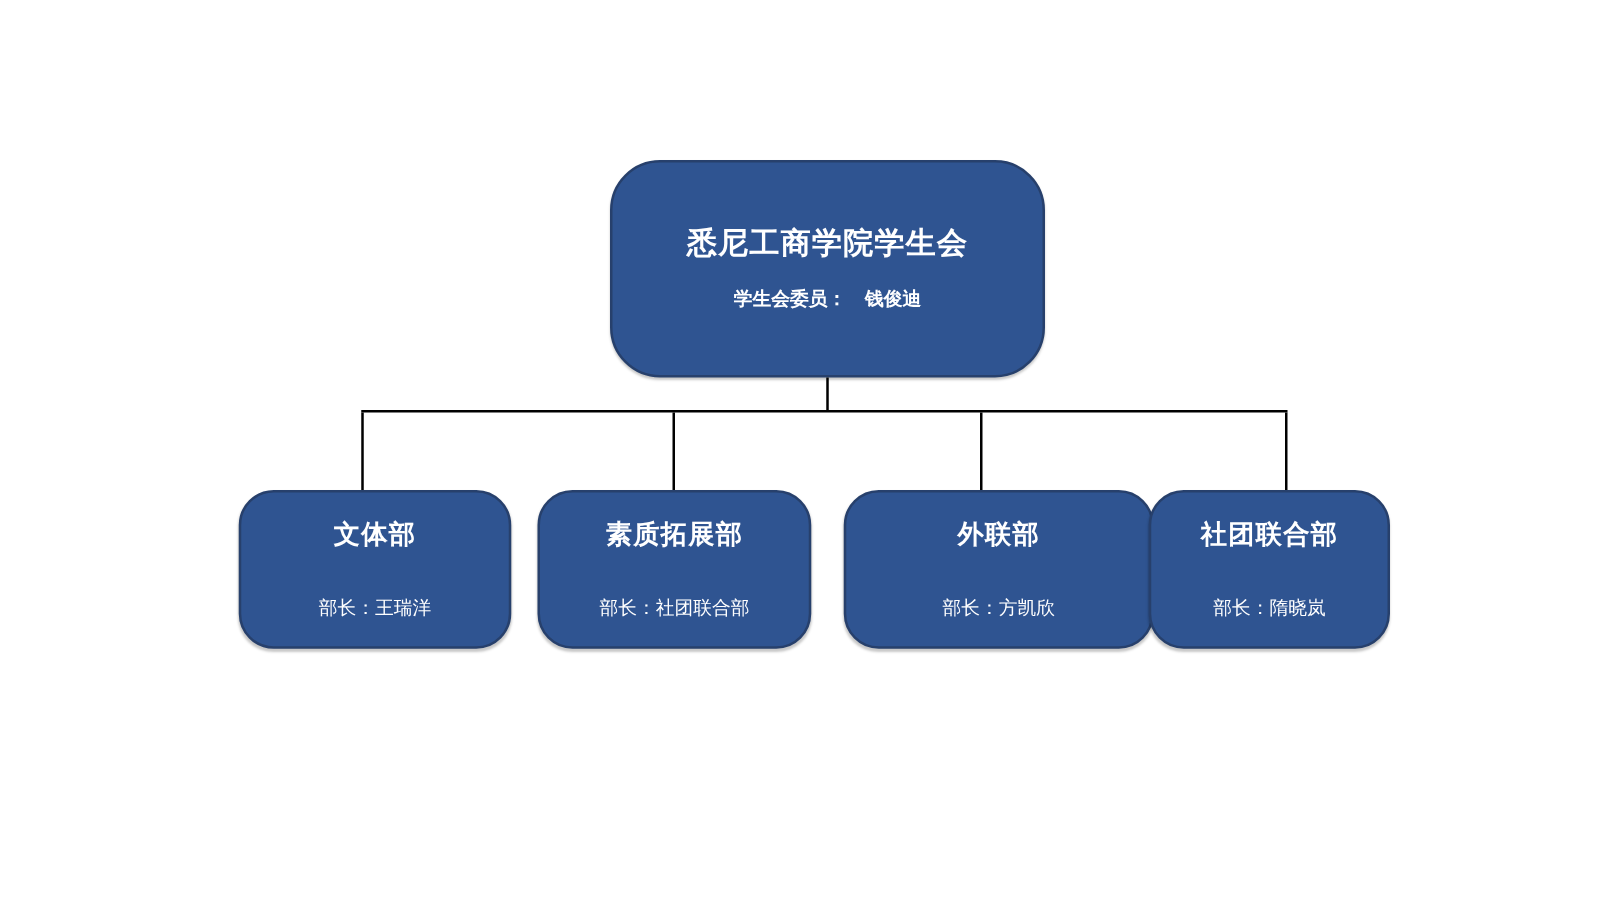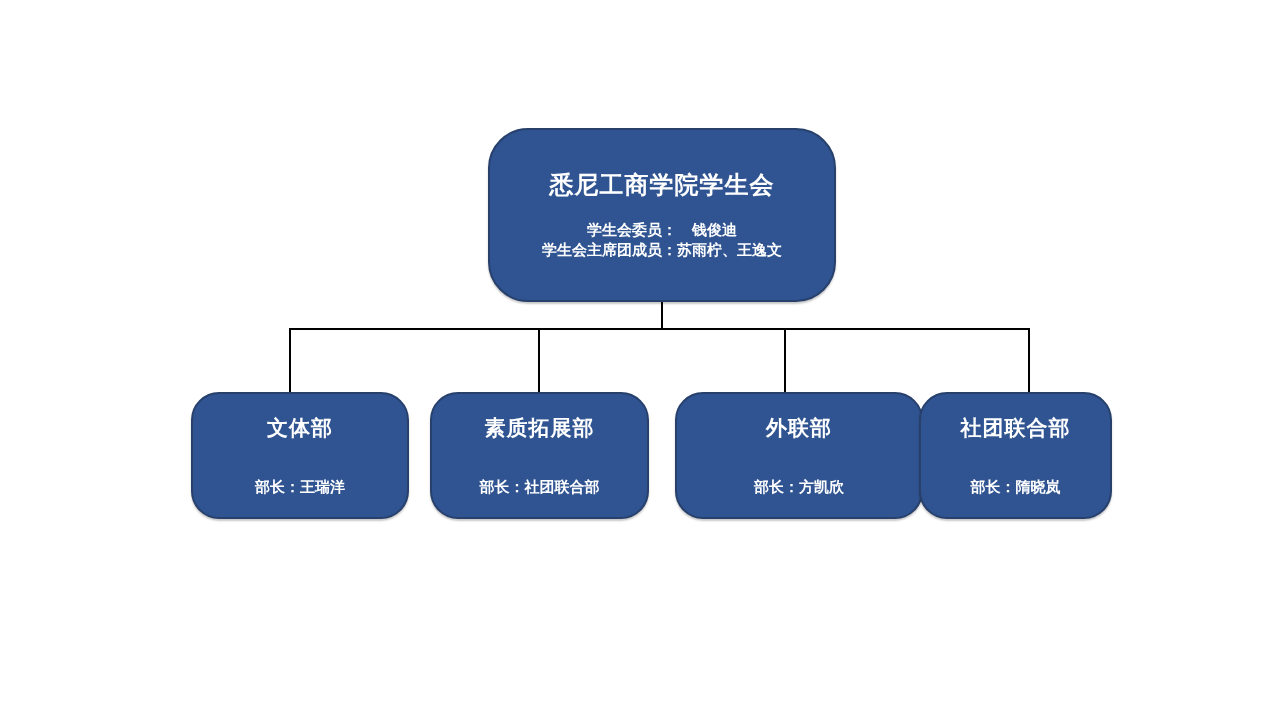--- a/index.html
+++ b/index.html
@@ -62,21 +62,21 @@
   .dept-3{left:675px;width:248px;}
   .dept-4{left:919px;width:193px;}
   .dept-title{
     font-size:21px;
     font-weight:700;
     line-height:26px;
     letter-spacing:1px;
   }
   .dept-leader{
     font-size:15px;
-    font-weight:700;
+    font-weight:400;
     line-height:20px;
     margin-top:36px;
   }
   .conn{
     position:absolute;
     background:var(--connector);
   }
   .conn-root-v{left:661px;top:302px;width:2px;height:27px;}
   .conn-bus{left:289px;top:328px;width:741px;height:2px;}
   .conn-drop{top:330px;width:2px;height:62px;}
@@ -86,21 +86,20 @@
   .conn-drop-4{left:1028px;}
 </style>
 </head>
 <body>
 
 <div class="slide">
 
   <div class="node node-root">
     <div class="root-title">悉尼工商学院学生会</div>
     <div class="root-detail first">学生会委员：　钱俊迪</div>
-    <div class="root-detail">学生会主席团成员：苏雨柠、王逸文</div>
   </div>
 
   <div class="conn conn-root-v"></div>
   <div class="conn conn-bus"></div>
   <div class="conn conn-drop conn-drop-1"></div>
   <div class="conn conn-drop conn-drop-2"></div>
   <div class="conn conn-drop conn-drop-3"></div>
   <div class="conn conn-drop conn-drop-4"></div>
 
   <div class="node node-dept dept-1">

